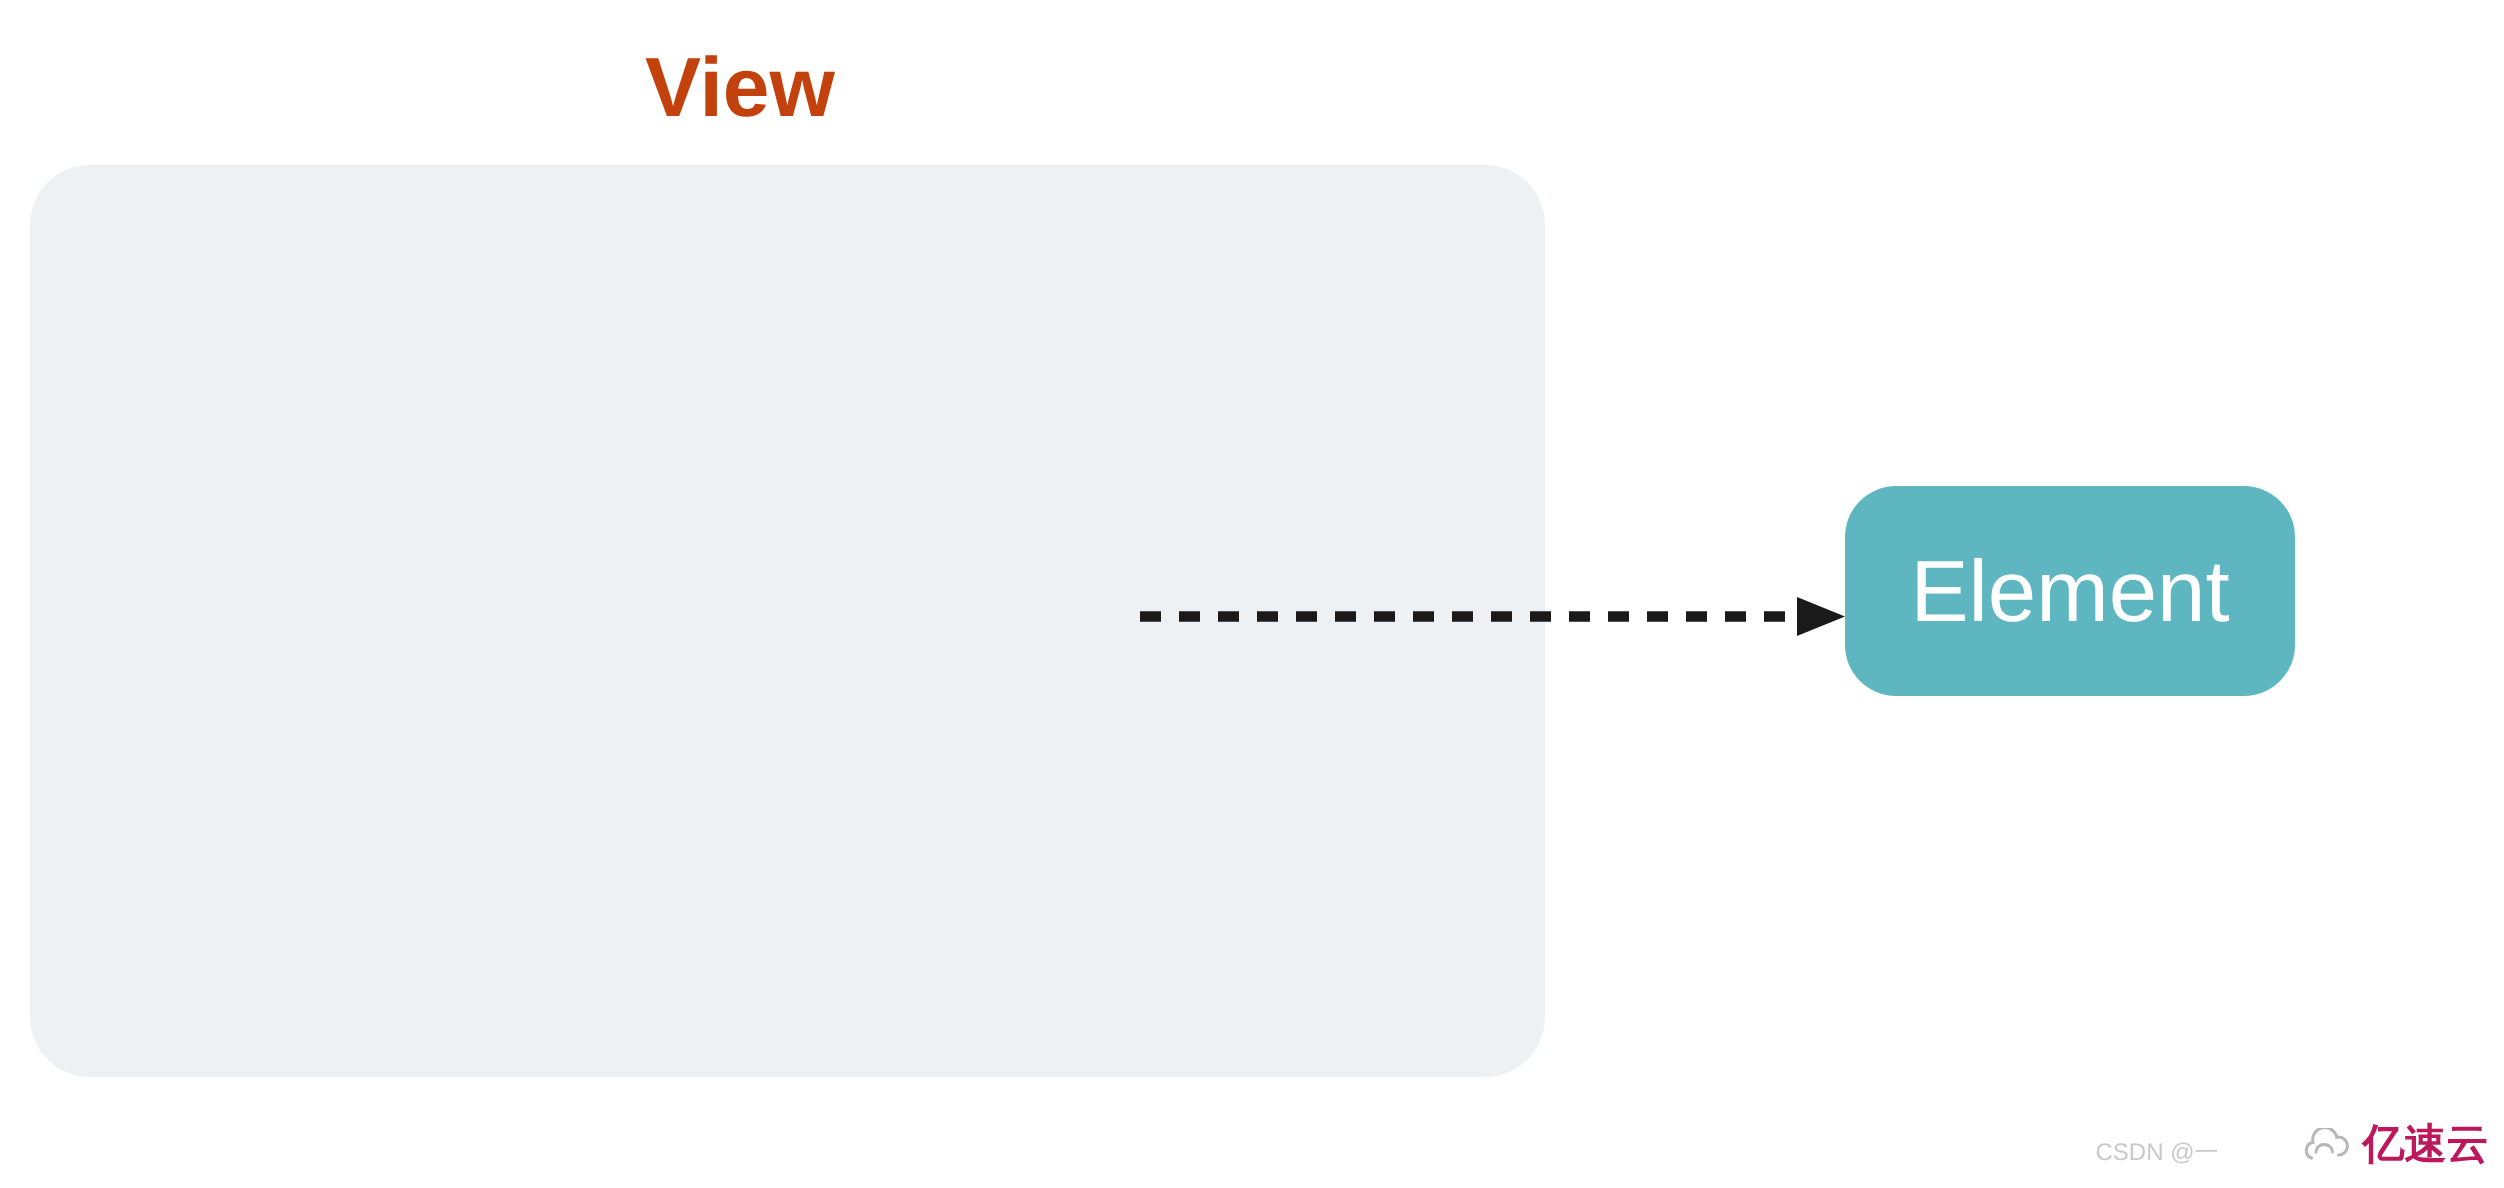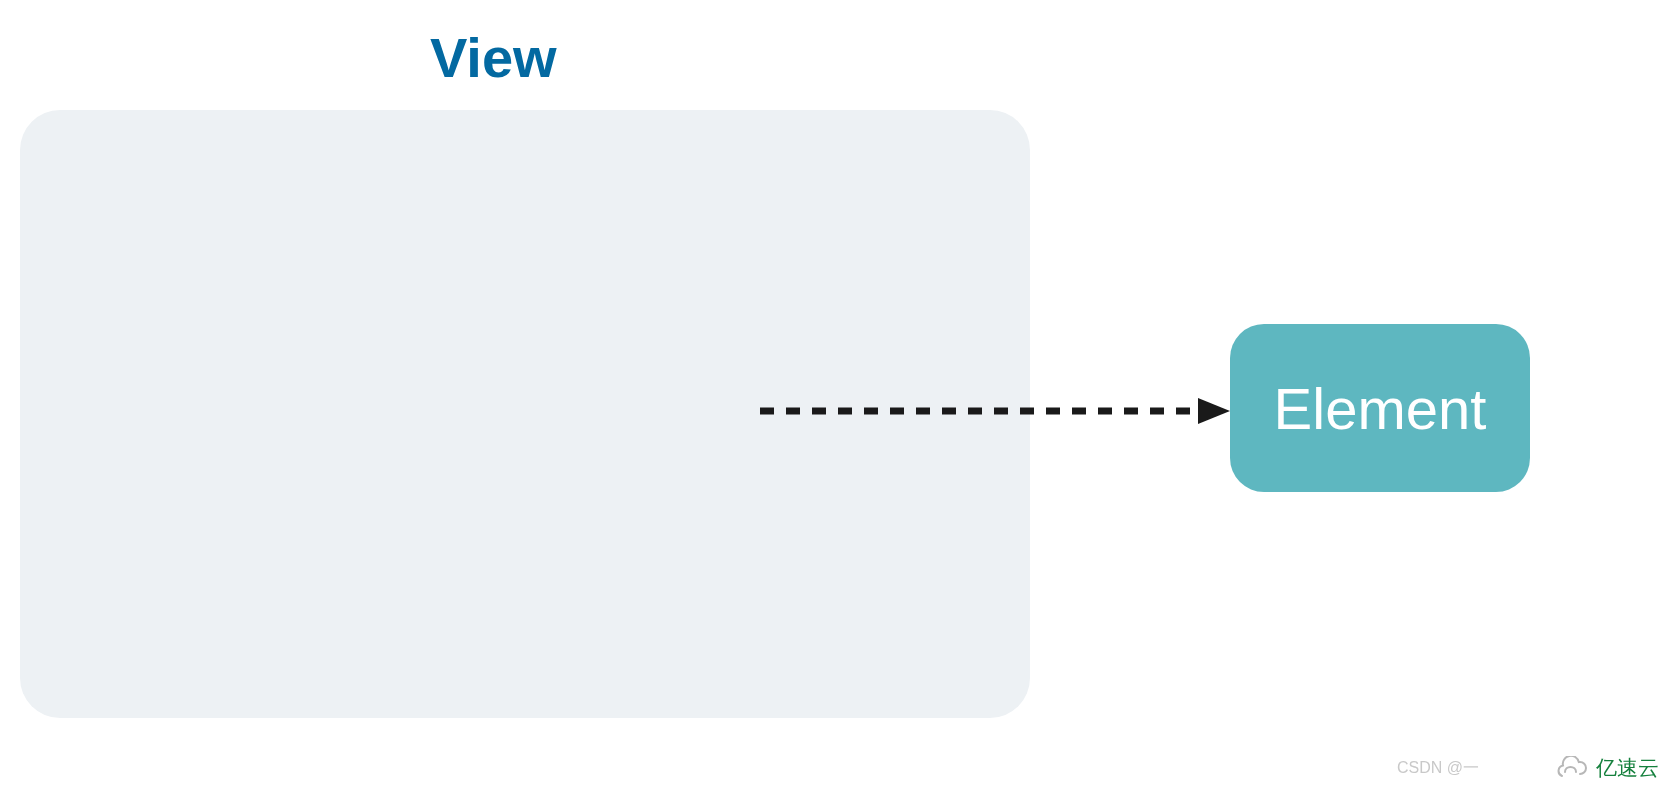--- a/index.html
+++ b/index.html
@@ -12,39 +12,39 @@
     position: relative;
     overflow: hidden;
   }
 
   .view-title {
     position: absolute;
     left: 430px;
     top: 25px;
     font-size: 56px;
     font-weight: 700;
-    color: #0369a1;
+    color: #c2410c;
   }
 
   .view-box {
     position: absolute;
     left: 20px;
     top: 110px;
     width: 1010px;
     height: 608px;
     background: #edf1f4;
     border-radius: 40px;
   }
 
   .element-box {
     position: absolute;
     left: 1230px;
     top: 324px;
     width: 300px;
-    height: 168px;
+    height: 140px;
     background: #5eb7c0;
     border-radius: 34px;
     display: flex;
     align-items: center;
     justify-content: center;
   }
 
   .element-label {
     color: #ffffff;
     font-size: 58px;
@@ -59,23 +59,23 @@
     height: 30px;
   }
 
   .watermark-right {
     position: absolute;
     right: 10px;
     bottom: 10px;
     display: flex;
     align-items: center;
     gap: 8px;
-    color: #15803d;
-    font-size: 21px;
-    font-weight: 400;
+    color: #be185d;
+    font-size: 28px;
+    font-weight: 700;
   }
 
   .watermark-left {
     position: absolute;
     right: 190px;
     bottom: 13px;
     color: #c9c9c9;
     font-size: 16px;
     font-weight: 400;
   }

